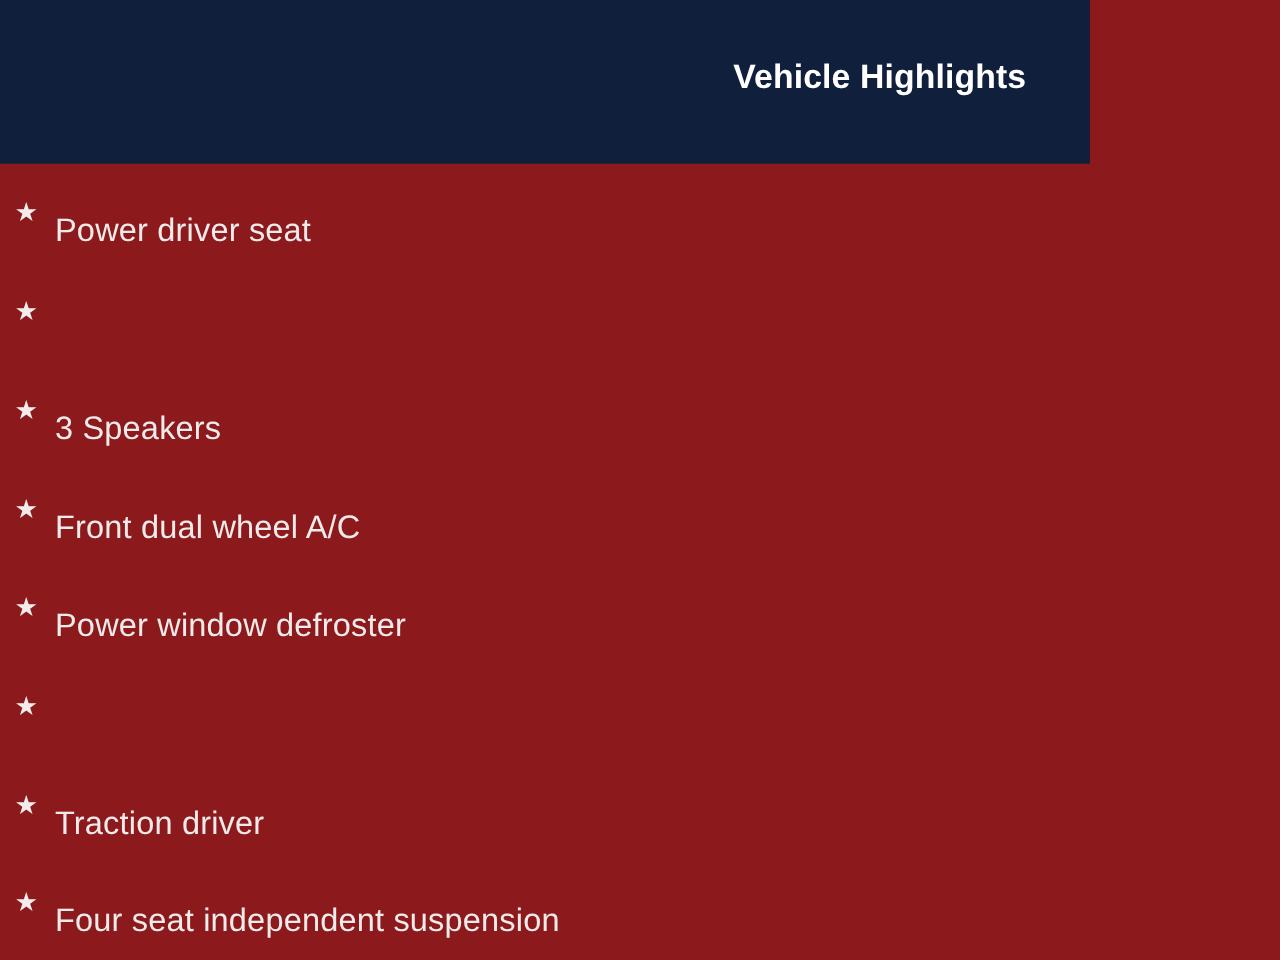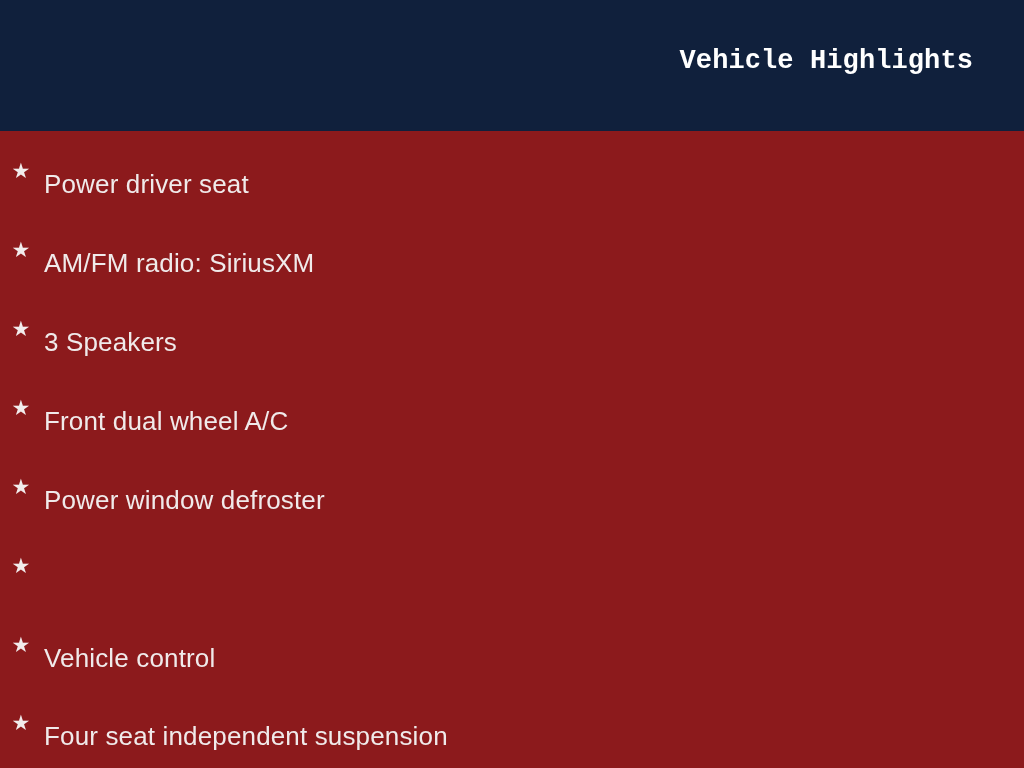--- a/index.html
+++ b/index.html
@@ -22,25 +22,24 @@
     height: 768px;
     background: #8c1a1c;
     box-sizing: border-box;
   }
 
   
   #header-band {
     position: absolute;
     left: 0;
     top: 0;
-    width: 1024px;
+    width: 872px;
     height: 131px;
     background: #10203c;
     box-sizing: border-box;
-    font-family: Liberation Mono, monospace;
   }
 
   #slide-title {
     position: absolute;
     right: 51px;
     top: 47px;
     margin: 0;
     font-size: 27px;
     font-weight: bold;
     letter-spacing: 0.1px;
@@ -109,40 +108,39 @@
   </div>
 
   <ul id="highlights-list">
 
   <li class="highlight-item" style="top: 20px;">
         <span class="bullet-star">★</span>
         <span class="highlight-label">Power driver seat</span>
       </li>
       <li class="highlight-item" style="top: 99px;">
         <span class="bullet-star">★</span>
-        <span class="highlight-label">AM/FM radio: SiriusXM</span>
       </li>
       <li class="highlight-item" style="top: 178px;">
         <span class="bullet-star">★</span>
         <span class="highlight-label">3 Speakers</span>
       </li>
       <li class="highlight-item" style="top: 257px;">
         <span class="bullet-star">★</span>
         <span class="highlight-label">Front dual wheel A/C</span>
       </li>
       <li class="highlight-item" style="top: 336px;">
         <span class="bullet-star">★</span>
         <span class="highlight-label">Power window defroster</span>
       </li>
       <li class="highlight-item" style="top: 415px;">
         <span class="bullet-star">★</span>
       </li>
       <li class="highlight-item" style="top: 494px;">
         <span class="bullet-star">★</span>
-        <span class="highlight-label">Vehicle control</span>
+        <span class="highlight-label">Traction driver</span>
       </li>
       <li class="highlight-item" style="top: 572px;">
         <span class="bullet-star">★</span>
         <span class="highlight-label">Four seat independent suspension</span>
       </li>
     </ul>
 
 </div>
 
 </body></html>

